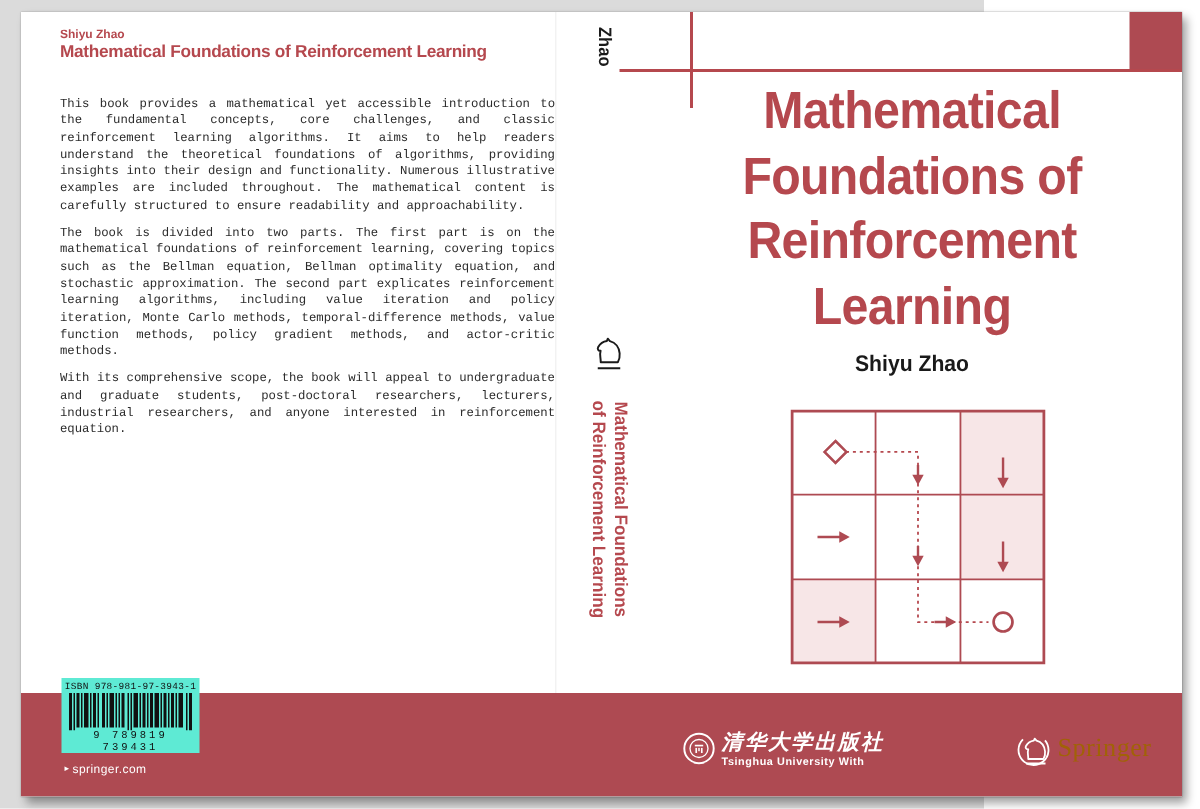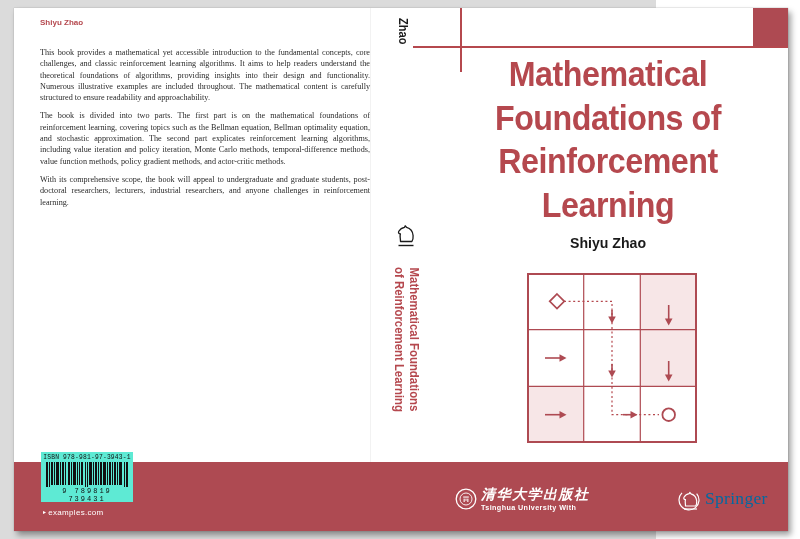--- a/index.html
+++ b/index.html
@@ -8,21 +8,21 @@
   .cover{position:absolute;left:14px;top:8px;width:774px;height:523px;background:#ffffff;
          box-shadow:3px 4px 6px rgba(0,0,0,0.38),0 0 1px #9a9a9a;overflow:hidden;}
 
   
   .red-band{position:absolute;left:0;top:454px;width:774px;height:69px;background:#ae4a52;}
 
   
   .bc-author{position:absolute;left:26px;top:10px;font-size:8px;font-weight:bold;color:#b5484e;}
   .bc-title{position:absolute;left:26px;top:21px;font-size:11.5px;font-weight:bold;color:#b5484e;
             letter-spacing:-0.2px;}
-  .bc-text{position:absolute;left:26px;top:39px;width:330px;font-family:Liberation Serif, serif;
+  .bc-text{position:absolute;left:26px;top:56px;width:330px;font-family:Liberation Mono, monospace;
            font-size:8.2px;line-height:11.3px;color:#2b2b2b;text-align:justify;}
   .bc-text p{margin:0 0 7px 0;}
 
   .barcode-box{position:absolute;left:27px;top:444px;width:92px;height:50px;background:#5eead4;
                text-align:center;padding-top:2px;box-sizing:border-box;}
   .isbn-label{font-family:"Liberation Mono",monospace;font-size:6.3px;color:#111;letter-spacing:0.2px;}
   .barcode-bars{display:block;margin:1px auto 0 auto;}
   .barcode-digits{font-family:"Liberation Mono",monospace;font-size:7px;color:#111;letter-spacing:2px;
                   margin-top:0px;}
   .site-link{position:absolute;left:29px;top:500px;color:#ffffff;font-size:8px;letter-spacing:0.3px;}
@@ -52,36 +52,37 @@
   .grid-diagram{position:absolute;left:513px;top:265px;}
 
   
   .tup-seal{position:absolute;left:441px;top:480px;}
   .tup-cn{position:absolute;left:467px;top:478px;font-family:Liberation Mono, monospace;
           font-size:14px;font-weight:bold;font-style:italic;color:#ffffff;letter-spacing:1.5px;}
   .tup-en{position:absolute;left:467px;top:495px;font-size:7.2px;font-weight:bold;color:#ffffff;
           letter-spacing:0.4px;}
   .springer-knight{position:absolute;left:663px;top:479px;}
   .springer-word{position:absolute;left:691px;top:480px;font-family:"Liberation Serif",serif;
-                 font-size:17.5px;color:#0369a1;letter-spacing:0.3px;text-align:center;}
+                 font-size:17.5px;color:#a16207;letter-spacing:0.3px;text-align:center;}
 </style>
 </head>
 <body>
 
 <div class="stage">
   <div class="cover">
 
     <div class="red-band"></div>
 
     <div class="bc-author">Shiyu Zhao</div>
+    <div class="bc-title">Mathematical Foundations of Reinforcement Learning</div>
 
     <div class="bc-text">
       <p>This book provides a mathematical yet accessible introduction to the fundamental concepts, core challenges, and classic reinforcement learning algorithms. It aims to help readers understand the theoretical foundations of algorithms, providing insights into their design and functionality. Numerous illustrative examples are included throughout. The mathematical content is carefully structured to ensure readability and approachability.</p>
       <p>The book is divided into two parts. The first part is on the mathematical foundations of reinforcement learning, covering topics such as the Bellman equation, Bellman optimality equation, and stochastic approximation. The second part explicates reinforcement learning algorithms, including value iteration and policy iteration, Monte Carlo methods, temporal-difference methods, value function methods, policy gradient methods, and actor-critic methods.</p>
-      <p>With its comprehensive scope, the book will appeal to undergraduate and graduate students, post-doctoral researchers, lecturers, industrial researchers, and anyone challenges in reinforcement learning.</p>
+      <p>With its comprehensive scope, the book will appeal to undergraduate and graduate students, post-doctoral researchers, lecturers, industrial researchers, and anyone interested in reinforcement equation.</p>
     </div>
 
     <div class="barcode-box">
       <div class="isbn-label">ISBN 978-981-97-3943-1</div>
       <svg class="barcode-bars" width="82" height="25" viewBox="0 0 82 25">
         <g fill="#111111">
           <rect x="0" y="0" width="2" height="25"></rect>
             <rect x="3" y="0" width="1" height="25"></rect>
           <rect x="5" y="0" width="2" height="23"></rect>
             <rect x="8" y="0" width="1" height="23"></rect>
@@ -110,21 +111,21 @@
           <rect x="71" y="0" width="1" height="23"></rect>
             <rect x="73" y="0" width="3" height="23"></rect>
           <rect x="78" y="0" width="1" height="25"></rect>
             <rect x="80" y="0" width="2" height="25"></rect>
         </g>
       </svg>
       <div class="barcode-digits">9 789819 739431</div>
     </div>
 
     <div class="site-link">
-      <span class="arrow">▸</span><span>examples.com</span>
+      <span class="arrow">▸</span><span>springer.com</span>
     </div>
 
     <div class="fold" style="left:356px;"></div>
     <div class="spine-author">Zhao</div>
 
     <svg class="spine-icon" width="22" height="30" viewBox="0 0 22 30">
       <path d="M5.5 18.5 C5.5 15 4.6 13.5 5.4 10.8 C3.8 11 3.1 9.6 3.8 8.3 C5 6.2 7.2 4.6 9.6 4.3 L10.2 2.8 L11.6 4.4 C15.4 5.4 17.8 8.8 18.1 12.6 C18.3 14.8 17.7 17.2 16.9 18.5 Z" fill="none" stroke="#1a1a1a" stroke-width="1.3" stroke-linejoin="round"></path>
       <line x1="3.5" y1="22.5" x2="18.5" y2="22.5" stroke="#1a1a1a" stroke-width="1.4"></line>
     </svg>
 

